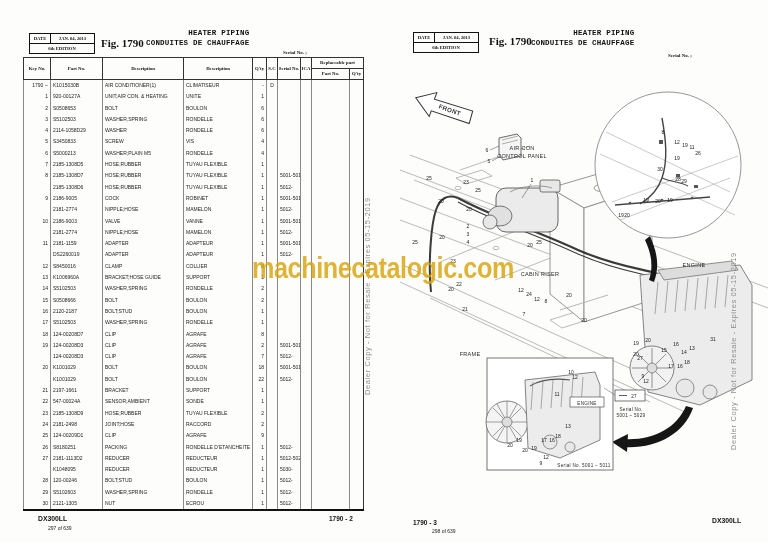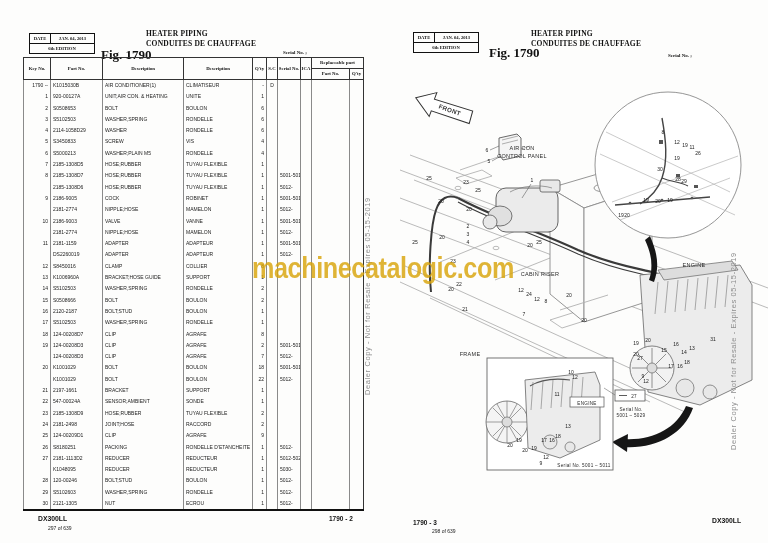--- a/index.html
+++ b/index.html
@@ -8,22 +8,22 @@
   .page{position:absolute;top:16px;}
   .page-left{left:16px;width:350px;}
   .page-right{left:400px;width:368px;}
 
   
   .datebox{position:absolute;border:1px solid #111;width:64px;height:19px;font-family:"Liberation Serif",serif;font-weight:bold;font-size:4.6px;color:#111;}
   .datebox .r1{display:flex;border-bottom:1px solid #111;height:9px;align-items:center;}
   .datebox .r1 .d1{width:20px;text-align:center;border-right:1px solid #111;height:100%;line-height:9px;}
   .datebox .r1 .d2{flex:1;text-align:center;line-height:9px;}
   .datebox .r2{text-align:center;line-height:9px;height:9px;}
-  .figno{position:absolute;font-family:"Liberation Serif",serif;font-weight:bold;font-size:13px;color:#111;margin-top:10px;}
-  .titles{position:absolute;font-family:Liberation Serif, serif;font-weight:bold;font-size:7.5px;color:#111;line-height:9.5px;letter-spacing:.2px;}
+  .figno{position:absolute;font-family:"Liberation Serif",serif;font-weight:bold;font-size:11px;color:#111;}
+  .titles{position:absolute;font-family:Liberation Mono, monospace;font-weight:bold;font-size:7.5px;color:#111;line-height:9.5px;letter-spacing:.2px;text-align:right;}
   .seriallbl{position:absolute;font-family:"Liberation Serif",serif;font-weight:bold;font-size:5px;color:#111;}
 
   
   table.parts{position:absolute;left:7px;top:41px;border-collapse:collapse;table-layout:fixed;width:340px;
     border:1px solid #333;border-top:1.5px solid #111;border-bottom:2px solid #111;}
   table.parts th{font-family:"Liberation Serif",serif;font-weight:bold;font-size:4.8px;color:#111;
     border:1px solid #333;padding:0;height:10px;line-height:10px;text-align:center;overflow:hidden;white-space:nowrap;}
   table.parts td{font-size:5px;color:#222;border-left:1px solid #8a8a8a;border-right:1px solid #8a8a8a;
     padding:0 2px;height:11.3px;line-height:11.3px;white-space:nowrap;overflow:hidden;}
   td.c0{text-align:right;padding-right:5px;}

